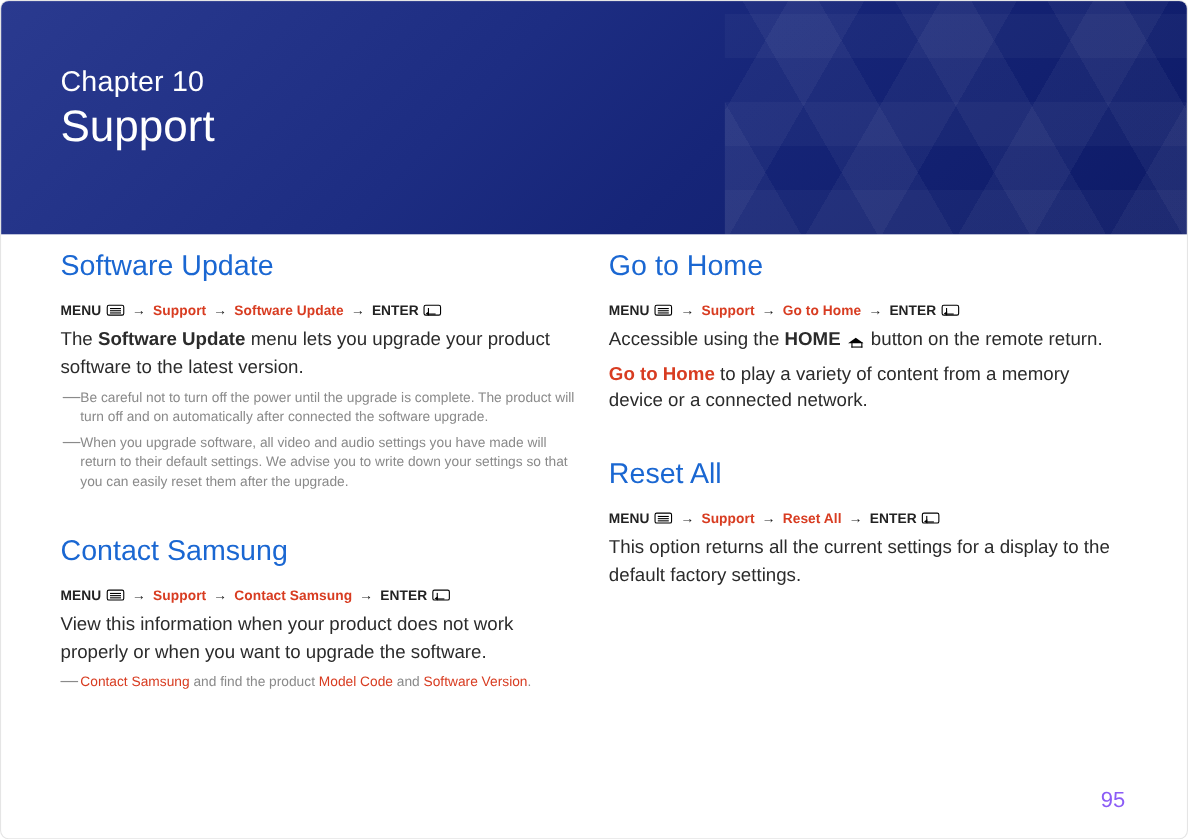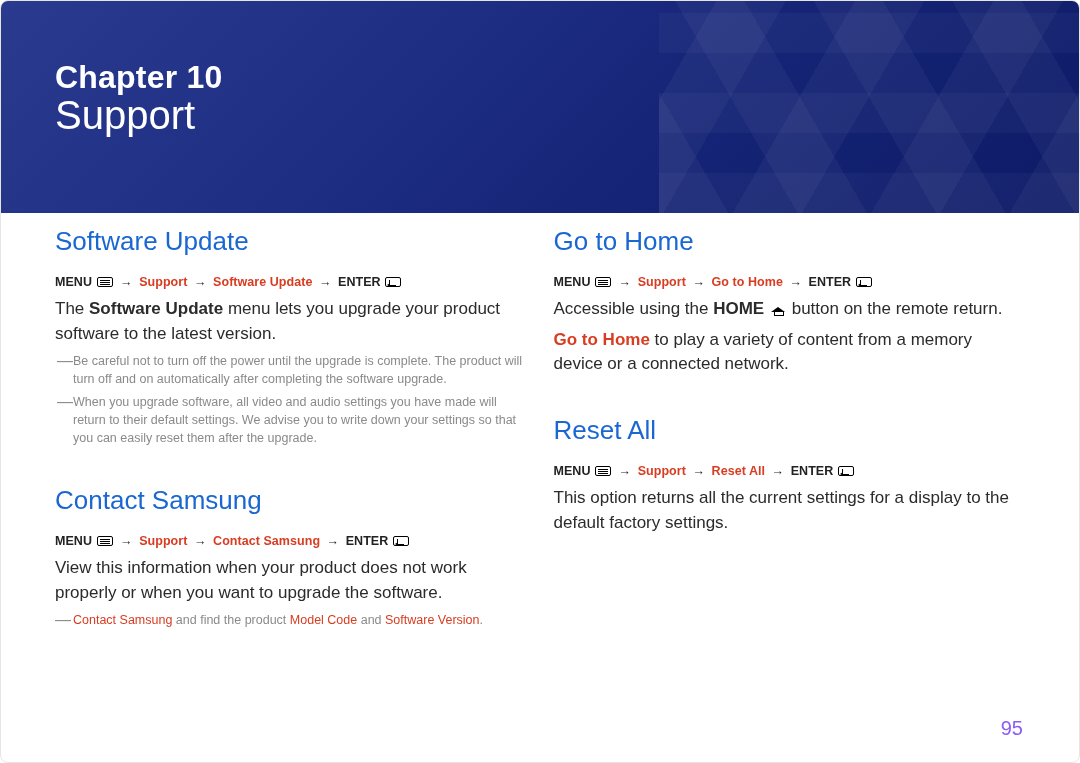--- a/index.html
+++ b/index.html
@@ -19,21 +19,21 @@
     content: "";
     position: absolute;
     right: 0; top: 0; bottom: 0;
     width: 420px;
     background:
       repeating-linear-gradient(60deg, rgba(255,255,255,0.04) 0 60px, rgba(255,255,255,0) 60px 120px),
       repeating-linear-gradient(-60deg, rgba(255,255,255,0.04) 0 60px, rgba(255,255,255,0) 60px 120px),
       repeating-linear-gradient(0deg, rgba(255,255,255,0.03) 0 40px, rgba(255,255,255,0) 40px 80px);
     pointer-events: none;
   }
-  .banner .chapter-line { position: absolute; left: 54px; top: 58px; font-size: 32px; font-weight: 700; letter-spacing: 0.2px; text-align: right; }
+  .banner .chapter-line { position: absolute; left: 54px; top: 58px; font-size: 26px; font-weight: 400; letter-spacing: 0.2px; text-align: right; }
   .banner .chapter-title { position: absolute; left: 54px; top: 92px; font-size: 40px; font-weight: 400; }
 
   
   .content {
     position: absolute;
     top: 225px;
     left: 54px;
     right: 54px;
     display: flex;
     gap: 27px;
@@ -105,21 +105,21 @@
         <span>ENTER</span>
         <span class="icon-box icon-enter"></span>
       </div>
 
       <div class="para">
         <span>The </span><span class="bold">Software Update</span><span> menu lets you upgrade your product software to the latest version.</span>
       </div>
 
       <div class="dash-item">
         <div class="dash">―</div>
-        <div class="txt">Be careful not to turn off the power until the upgrade is complete. The product will turn off and on automatically after completing the software upgrade.</div>
+        <div class="txt">Be careful not to turn off the power until the upgrade is complete. The product will turn off and on automatically after connected the software upgrade.</div>
       </div>
       <div class="dash-item">
         <div class="dash">―</div>
         <div class="txt">When you upgrade software, all video and audio settings you have made will return to their default settings. We advise you to write down your settings so that you can easily reset them after the upgrade.</div>
       </div>
 
       <div class="h2 mt">Contact Samsung</div>
 
       <div class="menu-path">
         <span>MENU</span>

